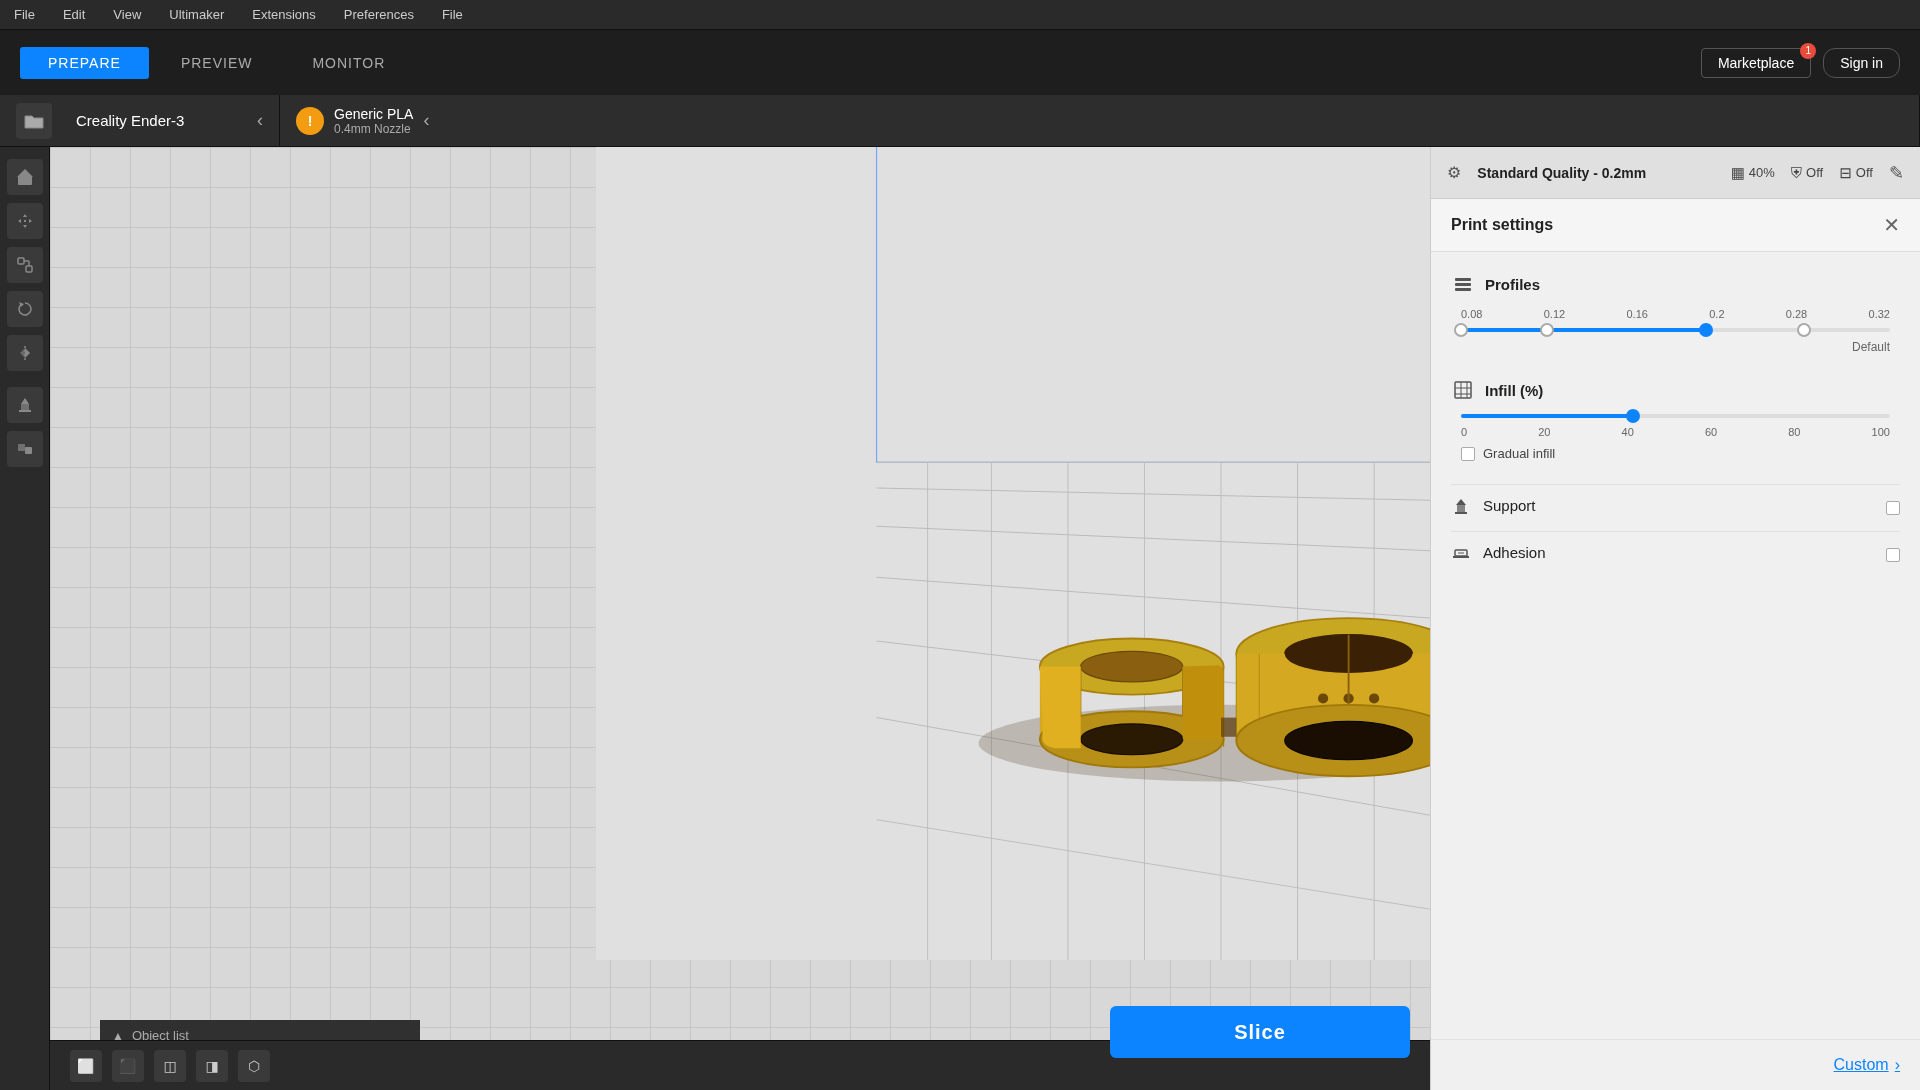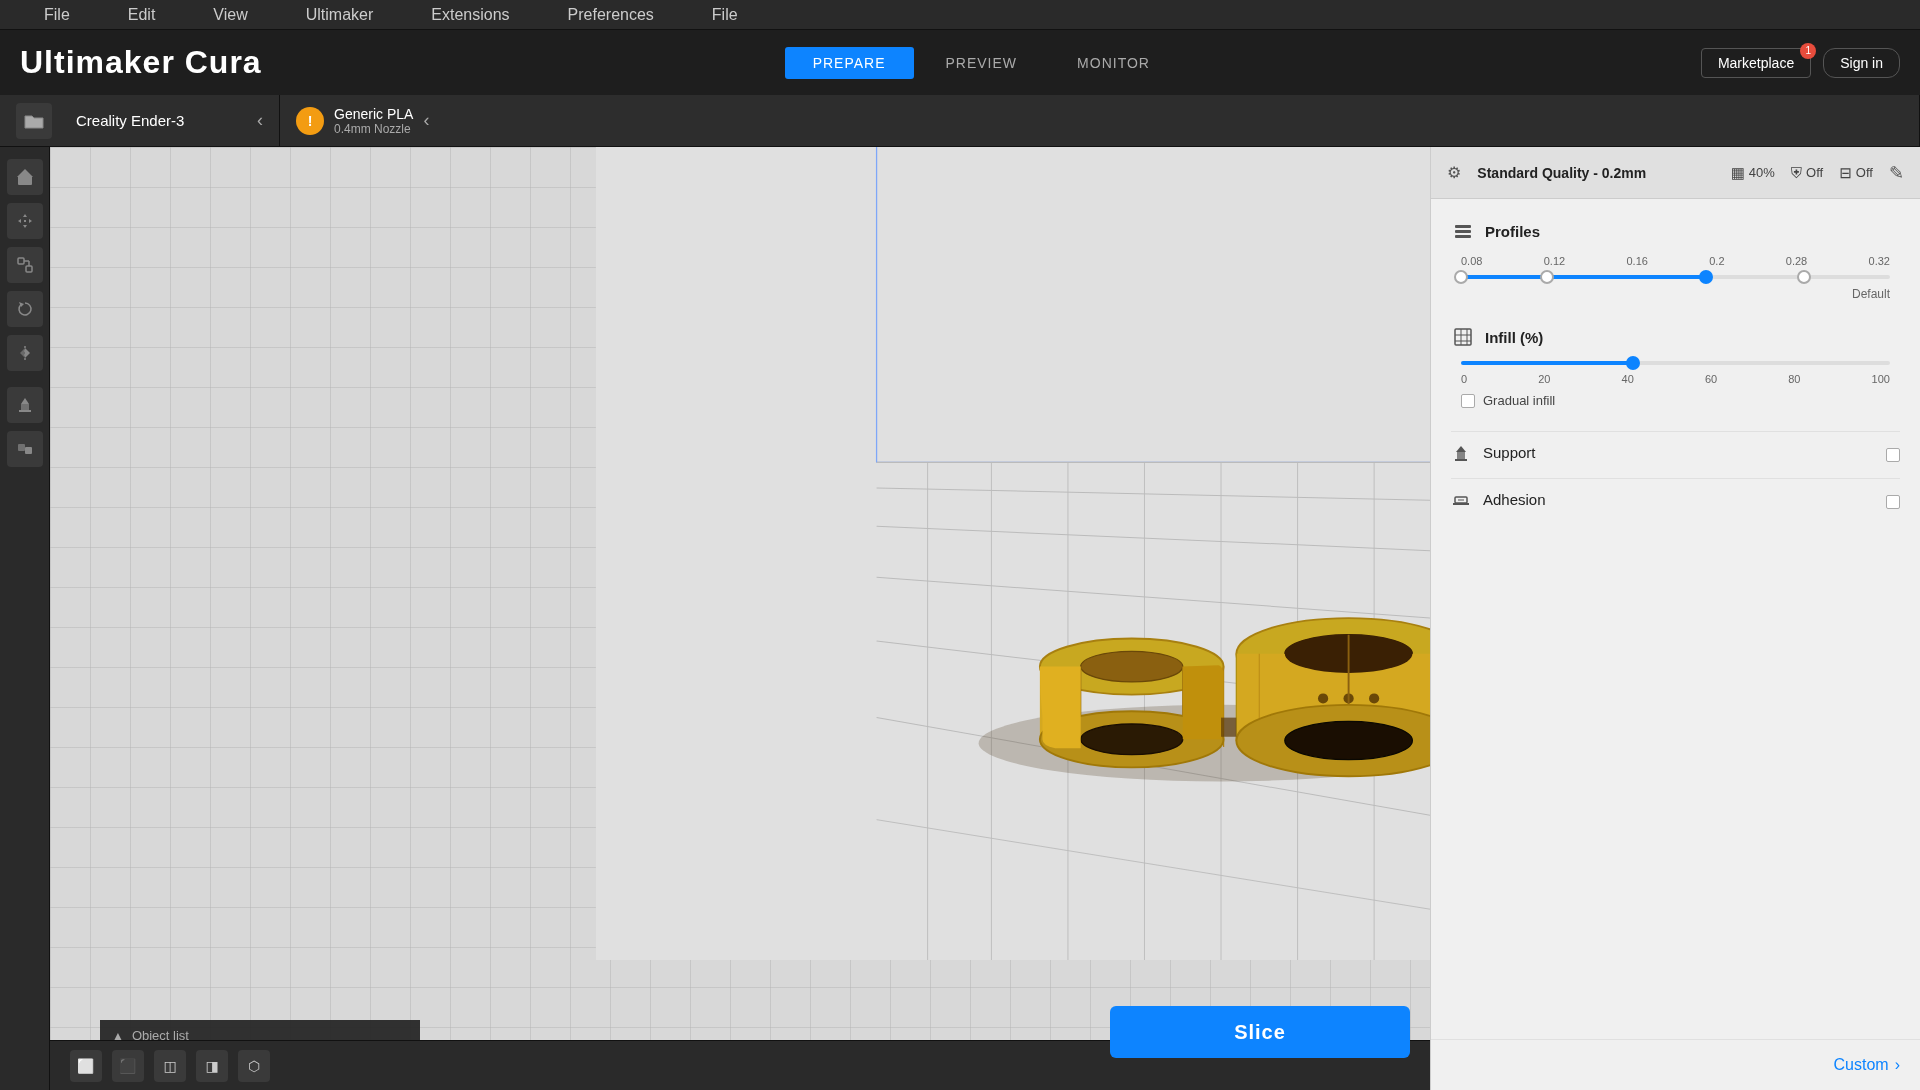--- a/index.html
+++ b/index.html
@@ -9,25 +9,24 @@
     #menubar {
       background: #2a2a2a;
       height: 30px;
       display: flex;
       align-items: center;
       padding: 0 8px;
       gap: 16px;
       border-bottom: 1px solid #111;
     }
     .menu-item {
-      font-size: 16px;
+      font-size: 13px;
       color: #ccc;
       cursor: pointer;
       padding: 2px 6px;
-      margin-left: 30px;
     }
 
     
     #titlebar {
       background: #1e1e1e;
       height: 65px;
       display: flex;
       align-items: center;
       padding: 0 20px;
       justify-content: space-between;
@@ -412,20 +411,21 @@
     }
     .custom-link {
       background: none;
       border: none;
       color: #0d84ff;
       font-size: 16px;
       cursor: pointer;
       display: flex;
       align-items: center;
       gap: 6px;
+      text-decoration: underline;
     }
 
     
     #object-list {
       position: absolute;
       bottom: 0;
       left: 50px;
       width: 320px;
       background: rgba(30,30,30,0.9);
       padding: 8px 12px;
@@ -525,23 +525,20 @@
   <span class="menu-item">File</span>
   <span class="menu-item">Edit</span>
   <span class="menu-item">View</span>
   <span class="menu-item">Ultimaker</span>
   <span class="menu-item">Extensions</span>
   <span class="menu-item">Preferences</span>
   <span class="menu-item">File</span>
 </div>
 
 <div id="titlebar">
-  <div id="app-title">
-    <span>Ultimaker</span> <span>Cura</span>
-  </div>
   <div id="nav-buttons">
     <button class="nav-btn active">PREPARE</button>
     <button class="nav-btn">PREVIEW</button>
     <button class="nav-btn">MONITOR</button>
   </div>
   <div id="titlebar-right">
     <button id="marketplace-btn">
       <span>Marketplace</span>
       <span id="marketplace-badge">1</span>
     </button>
@@ -729,20 +726,24 @@
         <span class="object-icon">✎</span>
         <div>
           <div class="object-name">CE3_Mighty Amur-Hango</div>
           <div class="object-dims">61.1 x 28.0 x 9.0 mm</div>
         </div>
       </div>
     </div>
   </div>
 
   <div id="print-settings">
+    <div id="print-settings-header">
+      <span id="print-settings-title">Print settings</span>
+      <button class="close-btn">✕</button>
+    </div>
 
     <div id="settings-content">
 
       <div class="settings-section">
         <div class="section-header">
           <div class="section-icon">
             <svg width="20" height="20" viewBox="0 0 20 20" fill="none">
               <rect x="2" y="4" width="16" height="3" rx="1" fill="#555"></rect>
               <rect x="2" y="9" width="16" height="3" rx="1" fill="#555"></rect>
               <rect x="2" y="14" width="16" height="3" rx="1" fill="#555"></rect>

